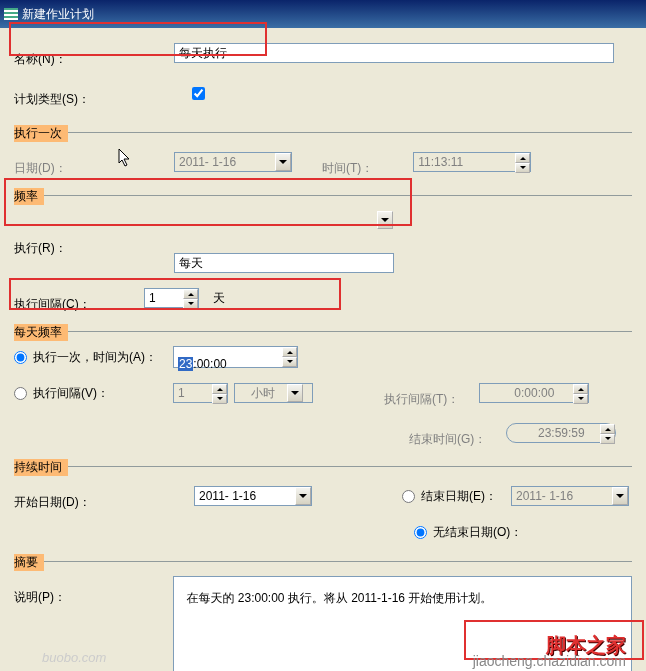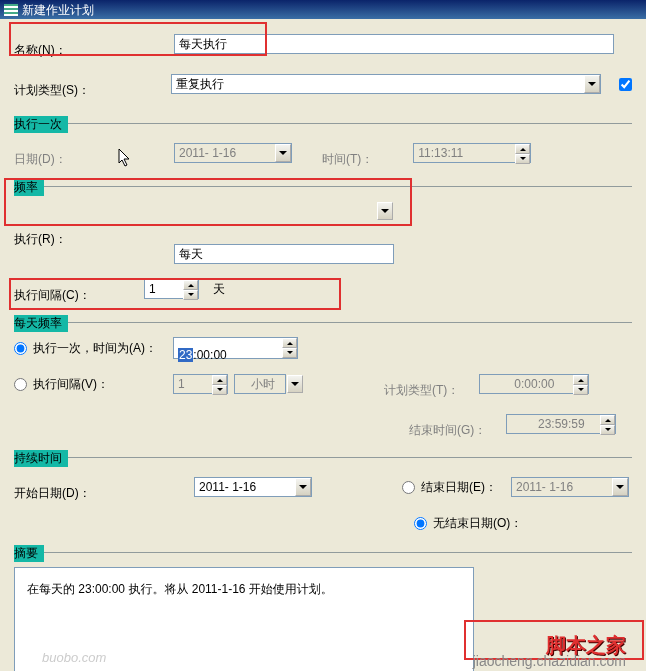--- a/index.html
+++ b/index.html
@@ -1,34 +1,34 @@
 <!DOCTYPE html>
 <html><head>
 <meta charset="utf-8">
 <style>
 * { box-sizing: border-box; margin: 0; padding: 0; font-family: "Microsoft YaHei", SimSun, Tahoma, sans-serif; font-size: 12px; }
 body { background: #ece9d8; width: 646px; height: 671px; overflow: hidden; position: relative; }
-.titlebar { background: linear-gradient(to bottom, #0a246a, #3a6ea5); color: #fff; height: 19px; line-height: 20px; padding-left: 4px; display: flex; align-items: center; }
+.titlebar { background: linear-gradient(to bottom, #0a246a, #3a6ea5); color: #fff; height: 28px; line-height: 20px; padding-left: 4px; display: flex; align-items: center; }
 .titlebar-icon { width: 14px; height: 12px; background: repeating-linear-gradient(to bottom, #4a8 0 2px, #fff 2px 4px); margin-right: 4px; }
 .content { padding: 10px 14px; }
 .row { display: flex; align-items: center; margin-bottom: 10px; min-height: 22px; }
 .label { width: 160px; color: #000; margin-top: 13px; }
 .label.disabled { color: #808080; }
 input[type=text], select, textarea { border: 1px solid #7f9db9; background: #fff; padding: 2px 4px; height: 20px; font-size: 12px; }
 input[type=text]:disabled, select:disabled { background: #ece9d8; color: #808080; }
 .dropdown { position: relative; display: inline-block; }
 .dropdown-btn { position: absolute; right: 1px; top: 1px; width: 16px; height: 18px; background: linear-gradient(#f4f4f0,#d6d2c2); border: 1px outset #fff; display: flex; align-items: center; justify-content: center; }
 .dropdown-btn::after { content: ""; border: 4px solid transparent; border-top: 4px solid #000; margin-top: 3px; }
 .spinner { position: relative; display: inline-block; }
 .spin-btns { position: absolute; right: 1px; top: 1px; width: 15px; height: 18px; display: flex; flex-direction: column; }
 .spin-btns div { flex: 1; background: linear-gradient(#f4f4f0,#d6d2c2); border: 1px outset #fff; display: flex; align-items: center; justify-content: center; }
 .spin-btns div::after { content: ""; border: 3px solid transparent; }
 .spin-btns .up::after { border-bottom: 3px solid #000; margin-bottom: 2px; }
 .spin-btns .dn::after { border-top: 3px solid #000; margin-top: 2px; }
-fieldset > legend, .fs-label { position: absolute; top: -8px; left: 0; background: #14b8a6; padding: 0 6px 0 0; color: #000; font-family: Liberation Serif, serif; }
+fieldset > legend, .fs-label { position: absolute; top: -8px; left: 0; background: #fdba74; padding: 0 6px 0 0; color: #000; font-family: Liberation Serif, serif; }
 .fs-top { border-top: 1px solid #919b9c; margin-top: 18px; padding-top: 14px; position: relative; }
 .fs-top .fs-label { top: -8px; }
 .hl { position: absolute; border: 2px solid #e03030; pointer-events: none; }
 textarea { width: 460px; height: 130px; resize: none; padding: 12px; line-height: 1.5; }
 .radio { margin-right: 6px; }
 .cursor { position: absolute; pointer-events: none; }
 .watermark { position: absolute; color: #ccc; font-size: 13px; font-style: italic; }
 .footer-logo { position: absolute; right: 20px; bottom: 12px; font-size: 20px; font-weight: bold; color: #e03030; text-shadow: 1px 1px 0 #400; }
 .footer-sub { position: absolute; right: 20px; bottom: 2px; font-size: 14px; color: #888; }
 .sel-text { background: #316ac5; color: #fff; padding: 0 1px; }
@@ -43,24 +43,20 @@
 
 <div class="content">
 
   <div class="row">
     <div class="label">名称(N)：</div>
     <input type="text" style="width: 440px;" value="每天执行">
   </div>
 
   <div class="row" style="margin-bottom:24px">
     <div class="label">计划类型(S)：</div>
-    <div class="dropdown" style="width:430px">
-      <input type="text" style="width: 430px;" value="重复执行">
-      <div class="dropdown-btn"></div>
-    </div>
     <input type="checkbox" checked="" style="margin-left: 18px;">
   </div>
 
   <div class="fs-top">
     <div class="fs-label">执行一次</div>
     <div class="row">
       <div class="label disabled">日期(D)：</div>
       <div class="dropdown" style="width:118px">
         <input type="text" disabled="" style="width: 118px;" value="2011- 1-16">
         <div class="dropdown-btn"></div>
@@ -115,37 +111,37 @@
       <input type="radio" class="radio" style="">
       <div style="width:140px">执行间隔(V)：</div>
       <div class="spinner" style="width:55px">
         <input type="text" disabled="" style="width: 55px;" value="1">
         <div class="spin-btns">
             <div class="up"></div>
             <div class="dn"></div>
           </div>
       </div>
       <div class="dropdown" style="width:70px;margin-left:6px">
-        <input type="text" disabled="" style="width: 52px; padding-left: 16px;" value="小时">
+        <input type="text" disabled="" style="width: 79px; padding-left: 16px;" value="小时">
         <div class="dropdown-btn"></div>
       </div>
-      <div class="label disabled" style="width:auto;margin-left:80px;margin-right:20px">计划类型(T)：</div>
+      <div class="label disabled" style="width:auto;margin-left:80px;margin-right:20px">执行间隔(T)：</div>
       <div class="spinner" style="width:110px">
         <input type="text" disabled="" style="width: 110px; text-align: center;" value="0:00:00">
         <div class="spin-btns">
             <div class="up"></div>
             <div class="dn"></div>
           </div>
       </div>
     </div>
     <div class="row">
       <div style="width:395px"></div>
       <div class="label disabled" style="width:auto;margin-right:20px">结束时间(G)：</div>
       <div class="spinner" style="width:110px">
-        <input type="text" disabled="" style="width: 110px; text-align: center;" value="23:59:59">
+        <input type="text" disabled="" style="width: 110px; text-align: center; border-radius: 10px;" value="23:59:59">
         <div class="spin-btns">
             <div class="up"></div>
             <div class="dn"></div>
           </div>
       </div>
     </div>
   </div>
 
   <div class="fs-top">
     <div class="fs-label">持续时间</div>
@@ -165,20 +161,21 @@
     <div class="row">
       <div style="width:400px"></div>
       <input type="radio" class="radio" checked="" style="">
       <div>无结束日期(O)：</div>
     </div>
   </div>
 
   <div class="fs-top">
     <div class="fs-label">摘要</div>
     <div class="row" style="align-items:flex-start">
+      <div class="label">说明(P)：</div>
       <textarea readonly="" style="">在每天的 23:00:00 执行。将从 2011-1-16 开始使用计划。</textarea>
     </div>
   </div>
 
 </div>
 
 <div class="hl" style="left:9px;top:22px;width:258px;height:34px"></div>
 <div class="hl" style="left:4px;top:178px;width:408px;height:48px"></div>
 <div class="hl" style="left:9px;top:278px;width:332px;height:32px"></div>
 <div class="hl" style="left:464px;top:620px;width:180px;height:40px"></div>

